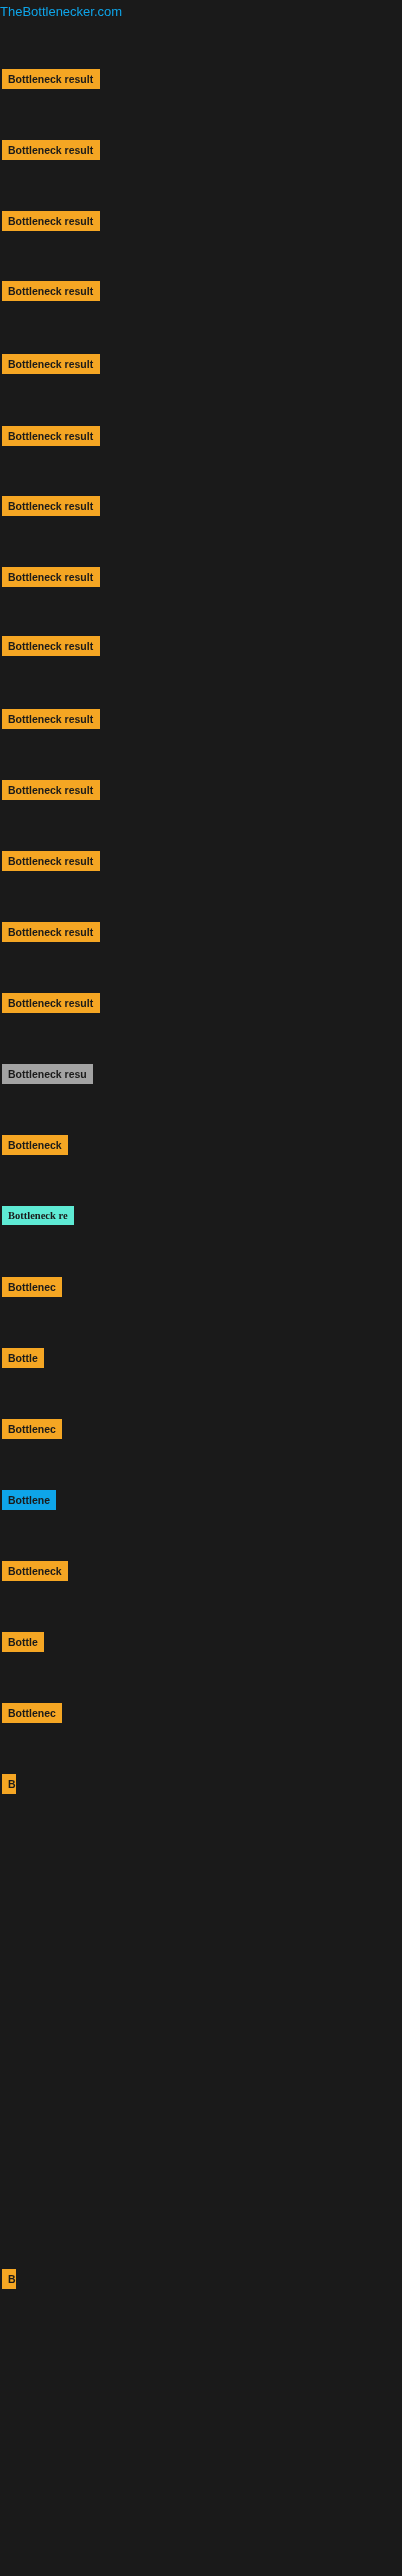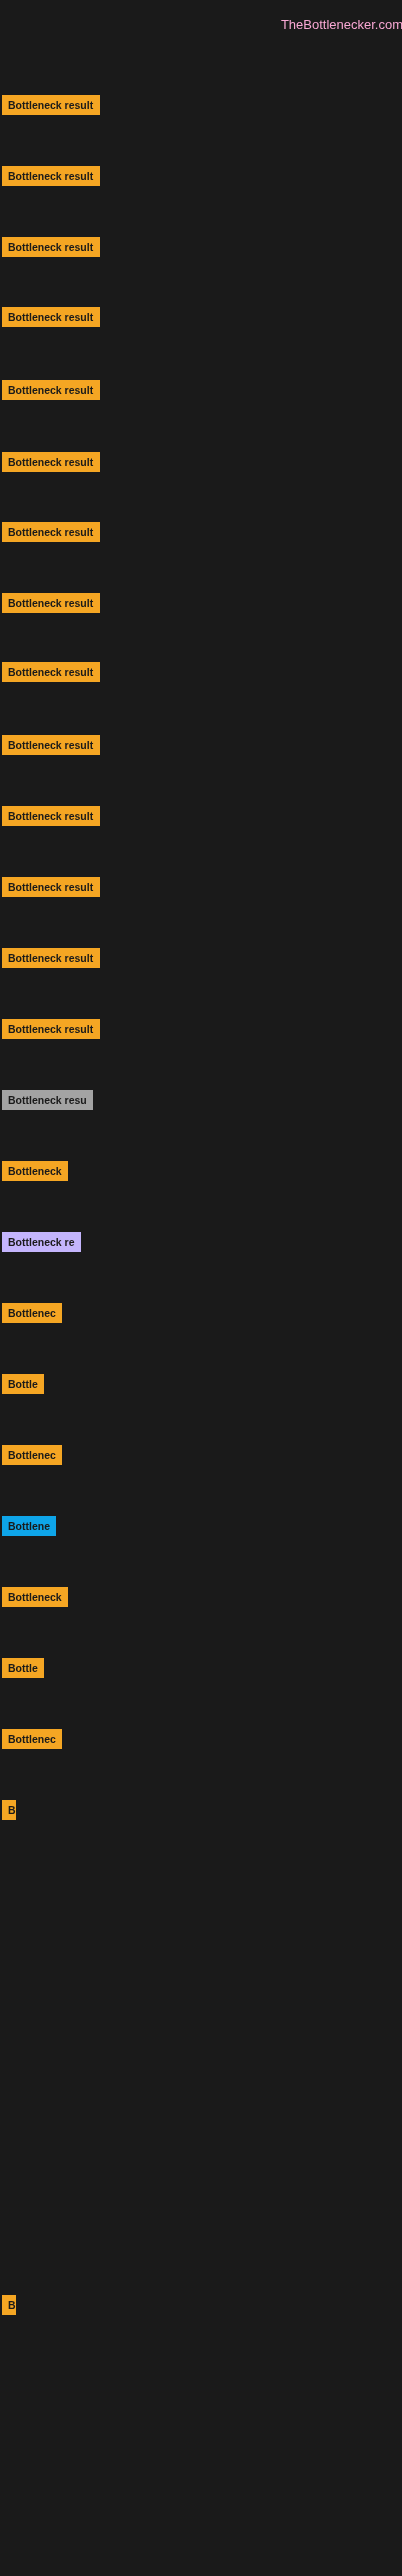--- a/index.html
+++ b/index.html
@@ -10,24 +10,24 @@
 
     body {
       width: 403px;
       min-height: 2576px;
       background-color: #1a1a1a;
       font-family: Arial, sans-serif;
       position: relative;
     }
 
     .site-title {
-      text-align: right;
-      color: #f9a8d4;
+      text-align: left;
+      color: #0ea5e9;
       font-size: 13px;
-      padding: 17px 0;
+      padding: 4px 0;
       font-weight: normal;
     }
   </style>
 </head>
 <body>
 
 <div>
   <h1 class="site-title">TheBottlenecker.com</h1>
 </div>
 
@@ -41,21 +41,21 @@
     <div style="position: absolute; top: 473px; left: 1.6px;"><span style="display: inline-block; background-color: rgb(245, 166, 35); color: rgb(26, 26, 26); font-size: 10.5px; font-weight: bold; padding: 4px 6.4px; max-width: 113px; overflow: hidden; white-space: nowrap;">Bottleneck result</span></div>
     <div style="position: absolute; top: 544px; left: 1.6px;"><span style="display: inline-block; background-color: rgb(245, 166, 35); color: rgb(26, 26, 26); font-size: 10.5px; font-weight: bold; padding: 4px 6.4px; max-width: 113px; overflow: hidden; white-space: nowrap;">Bottleneck result</span></div>
     <div style="position: absolute; top: 613px; left: 1.6px;"><span style="display: inline-block; background-color: rgb(245, 166, 35); color: rgb(26, 26, 26); font-size: 10.5px; font-weight: bold; padding: 4px 6.4px; max-width: 113px; overflow: hidden; white-space: nowrap;">Bottleneck result</span></div>
     <div style="position: absolute; top: 686px; left: 1.6px;"><span style="display: inline-block; background-color: rgb(245, 166, 35); color: rgb(26, 26, 26); font-size: 10.5px; font-weight: bold; padding: 4px 6.4px; max-width: 113px; overflow: hidden; white-space: nowrap;">Bottleneck result</span></div>
     <div style="position: absolute; top: 757px; left: 1.6px;"><span style="display: inline-block; background-color: rgb(245, 166, 35); color: rgb(26, 26, 26); font-size: 10.5px; font-weight: bold; padding: 4px 6.4px; max-width: 113px; overflow: hidden; white-space: nowrap;">Bottleneck result</span></div>
     <div style="position: absolute; top: 828px; left: 1.6px;"><span style="display: inline-block; background-color: rgb(245, 166, 35); color: rgb(26, 26, 26); font-size: 10.5px; font-weight: bold; padding: 4px 6.4px; max-width: 105px; overflow: hidden; white-space: nowrap;">Bottleneck result</span></div>
     <div style="position: absolute; top: 899px; left: 1.6px;"><span style="display: inline-block; background-color: rgb(245, 166, 35); color: rgb(26, 26, 26); font-size: 10.5px; font-weight: bold; padding: 4px 6.4px; max-width: 105px; overflow: hidden; white-space: nowrap;">Bottleneck result</span></div>
     <div style="position: absolute; top: 970px; left: 1.6px;"><span style="display: inline-block; background-color: rgb(245, 166, 35); color: rgb(26, 26, 26); font-size: 10.5px; font-weight: bold; padding: 4px 6.4px; max-width: 101px; overflow: hidden; white-space: nowrap;">Bottleneck result</span></div>
     <div style="position: absolute; top: 1041px; left: 1.6px;"><span style="display: inline-block; background-color: #a3a3a3; color: rgb(26, 26, 26); font-size: 10.5px; font-weight: bold; padding: 4px 6.4px; max-width: 93px; overflow: hidden; white-space: nowrap;">Bottleneck resu</span></div>
     <div style="position: absolute; top: 1112px; left: 1.6px;"><span style="display: inline-block; background-color: rgb(245, 166, 35); color: rgb(26, 26, 26); font-size: 10.5px; font-weight: bold; padding: 4px 6.4px; max-width: 72px; overflow: hidden; white-space: nowrap;">Bottleneck</span></div>
-    <div style="position: absolute; top: 1183px; left: 1.6px;"><span style="display: inline-block; background-color: #c4b5fd; color: rgb(26, 26, 26); font-size: 10.5px; font-weight: bold; padding: 4px 6.4px; max-width: 85px; overflow: hidden; white-space: nowrap;">Bottleneck re</span></div>
+    <div style="position: absolute; top: 1183px; left: 1.6px;"><span style="display: inline-block; background-color: #5eead4; color: rgb(26, 26, 26); font-size: 10.5px; font-weight: bold; padding: 4px 6.4px; max-width: 85px; overflow: hidden; white-space: nowrap; font-family: Liberation Serif, serif;">Bottleneck re</span></div>
     <div style="position: absolute; top: 1254px; left: 1.6px;"><span style="display: inline-block; background-color: rgb(245, 166, 35); color: rgb(26, 26, 26); font-size: 10.5px; font-weight: bold; padding: 4px 6.4px; max-width: 66px; overflow: hidden; white-space: nowrap;">Bottlenec</span></div>
     <div style="position: absolute; top: 1325px; left: 1.6px;"><span style="display: inline-block; background-color: rgb(245, 166, 35); color: rgb(26, 26, 26); font-size: 10.5px; font-weight: bold; padding: 4px 6.4px; max-width: 48px; overflow: hidden; white-space: nowrap;">Bottle</span></div>
     <div style="position: absolute; top: 1396px; left: 1.6px;"><span style="display: inline-block; background-color: rgb(245, 166, 35); color: rgb(26, 26, 26); font-size: 10.5px; font-weight: bold; padding: 4px 6.4px; max-width: 66px; overflow: hidden; white-space: nowrap;">Bottlenec</span></div>
     <div style="position: absolute; top: 1467px; left: 1.6px;"><span style="display: inline-block; background-color: #0ea5e9; color: rgb(26, 26, 26); font-size: 10.5px; font-weight: bold; padding: 4px 6.4px; max-width: 58px; overflow: hidden; white-space: nowrap;">Bottlene</span></div>
     <div style="position: absolute; top: 1538px; left: 1.6px;"><span style="display: inline-block; background-color: rgb(245, 166, 35); color: rgb(26, 26, 26); font-size: 10.5px; font-weight: bold; padding: 4px 6.4px; max-width: 72px; overflow: hidden; white-space: nowrap;">Bottleneck</span></div>
     <div style="position: absolute; top: 1609px; left: 1.6px;"><span style="display: inline-block; background-color: rgb(245, 166, 35); color: rgb(26, 26, 26); font-size: 10.5px; font-weight: bold; padding: 4px 6.4px; max-width: 47px; overflow: hidden; white-space: nowrap;">Bottle</span></div>
     <div style="position: absolute; top: 1680px; left: 1.6px;"><span style="display: inline-block; background-color: rgb(245, 166, 35); color: rgb(26, 26, 26); font-size: 10.5px; font-weight: bold; padding: 4px 6.4px; max-width: 66px; overflow: hidden; white-space: nowrap;">Bottlenec</span></div>
     <div style="position: absolute; top: 1751px; left: 1.6px;"><span style="display: inline-block; background-color: rgb(245, 166, 35); color: rgb(26, 26, 26); font-size: 10.5px; font-weight: bold; padding: 4px 6.4px; max-width: 14.5px; overflow: hidden; white-space: nowrap;">B</span></div>
     <div style="position: absolute; top: 2246px; left: 1.6px;"><span style="display: inline-block; background-color: rgb(245, 166, 35); color: rgb(26, 26, 26); font-size: 10.5px; font-weight: bold; padding: 4px 6.4px; max-width: 14.5px; overflow: hidden; white-space: nowrap;">B</span></div>
   </div>

